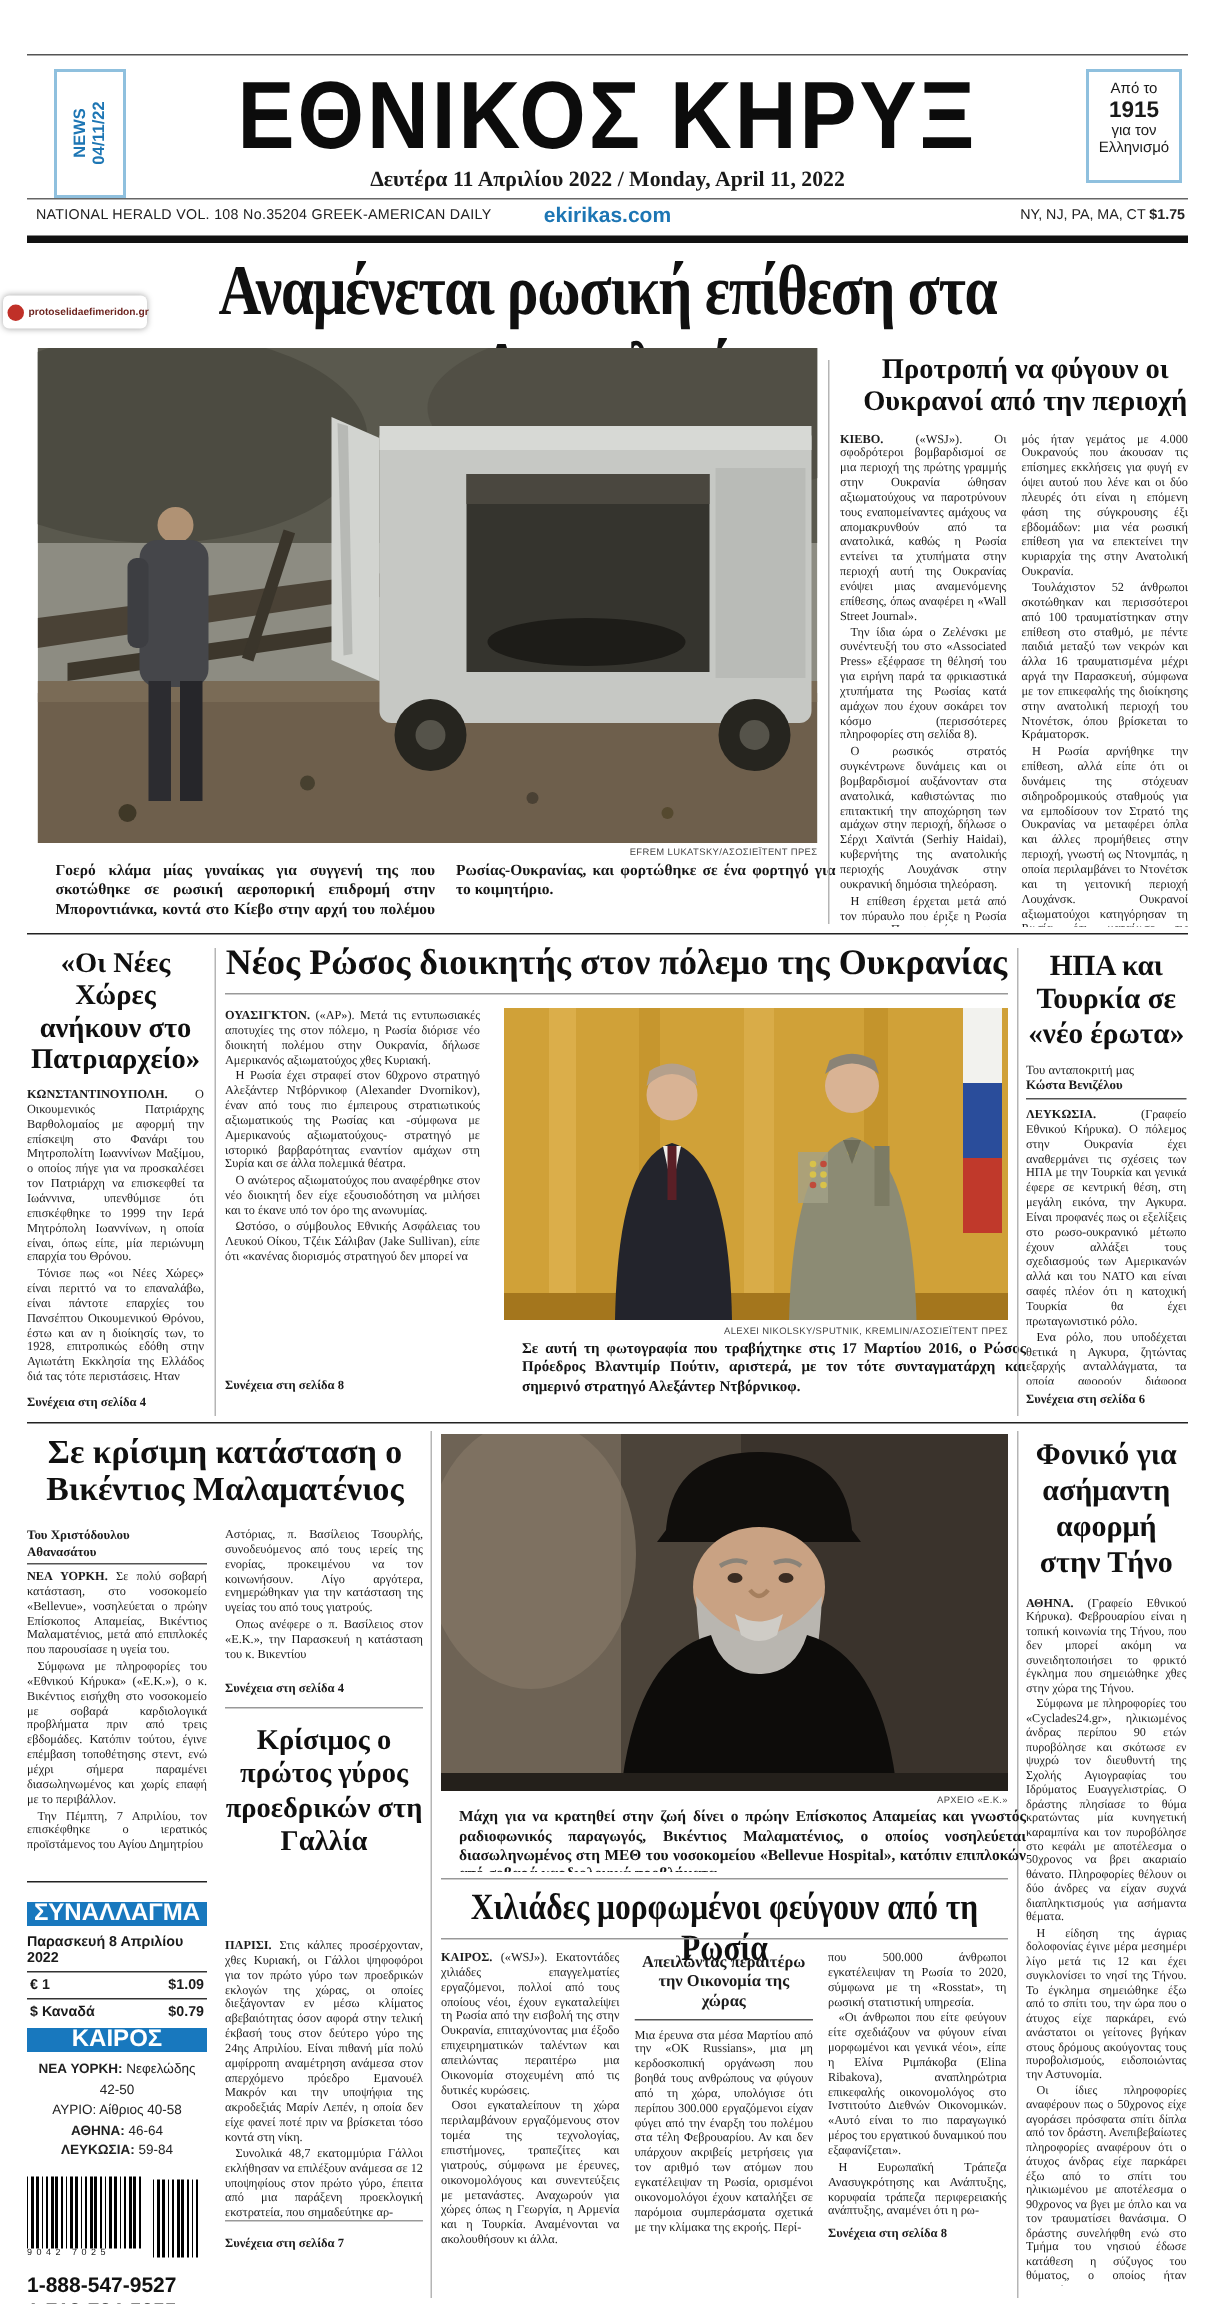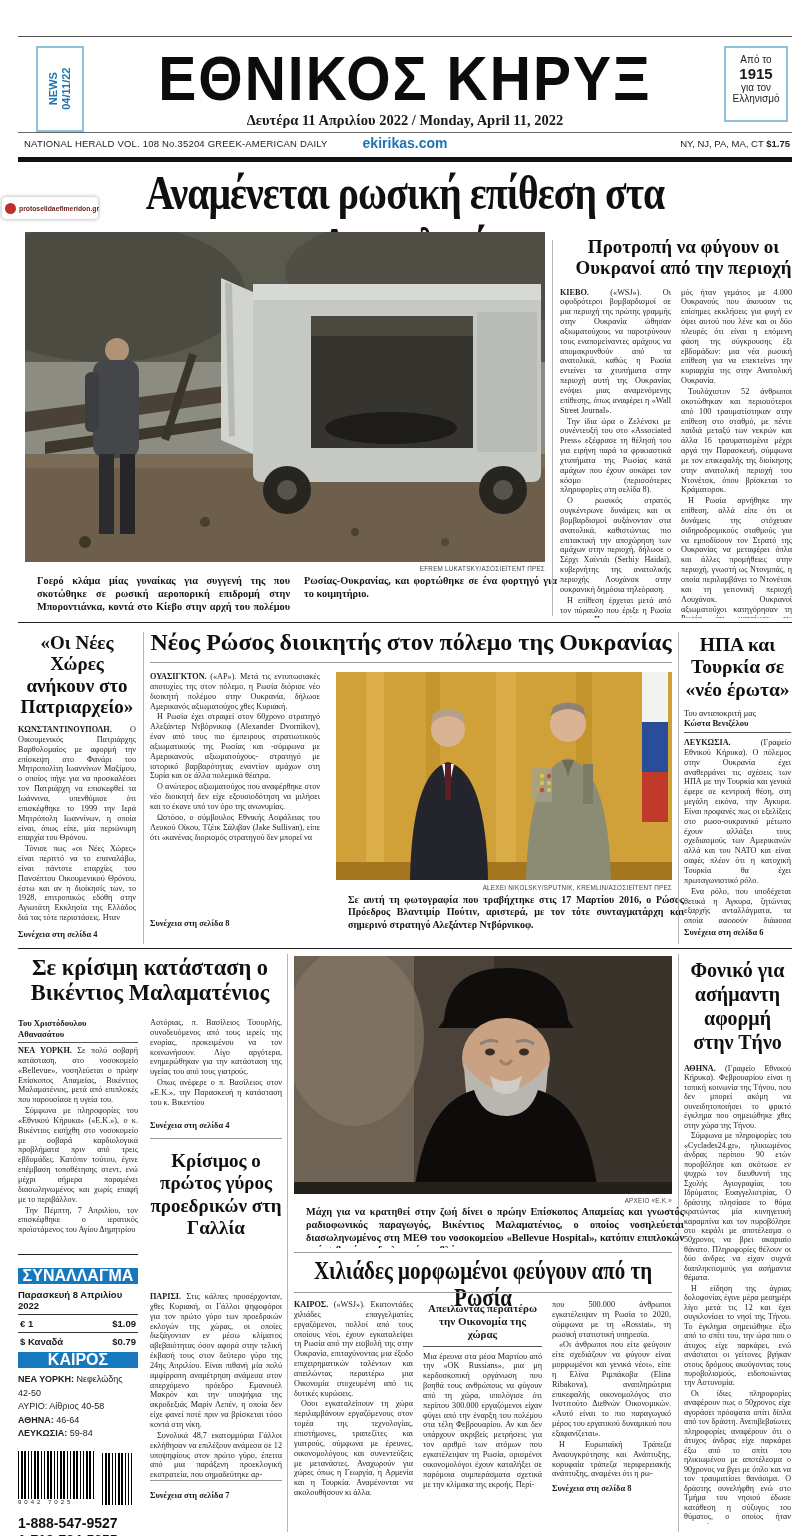--- a/index.html
+++ b/index.html
@@ -248,21 +248,21 @@
     <div class="sans" style="font-weight:bold;font-size:9.5px;padding:5px 0 3px 0;border-bottom:1px solid #333;">Παρασκευή 8 Απριλίου 2022</div>
     <div class="fxrow">
       <span>€ 1</span>
       <span>$1.09</span>
     </div>
     <div class="fxrow" style="border-bottom:none;">
       <span>$ Καναδά</span>
       <span>$0.79</span>
     </div>
     <div class="bluebar" style="margin-top:2px;">ΚΑΙΡΟΣ</div>
-    <div style="padding-top:5px;">
+    <div style="padding-top:5px;text-align:center;">
       <div class="wline"><b>ΝΕΑ ΥΟΡΚΗ:</b><span> Νεφελώδης 42-50</span></div>
       <div class="wline"><span>ΑΥΡΙΟ:</span><span> Αίθριος 40-58</span></div>
       <div class="wline"><b>ΑΘΗΝΑ:</b><span> 46-64</span></div>
       <div class="wline"><b>ΛΕΥΚΩΣΙΑ:</b><span> 59-84</span></div>
     </div>
     <div style="display:flex;gap:8px;align-items:flex-end;margin-top:10px;">
       <div>
         <div class="barcode" style="width:76px;height:48px;"></div>
         <div class="sans" style="font-size:6px;letter-spacing:3px;color:#222;">9042  7025</div>
       </div>

